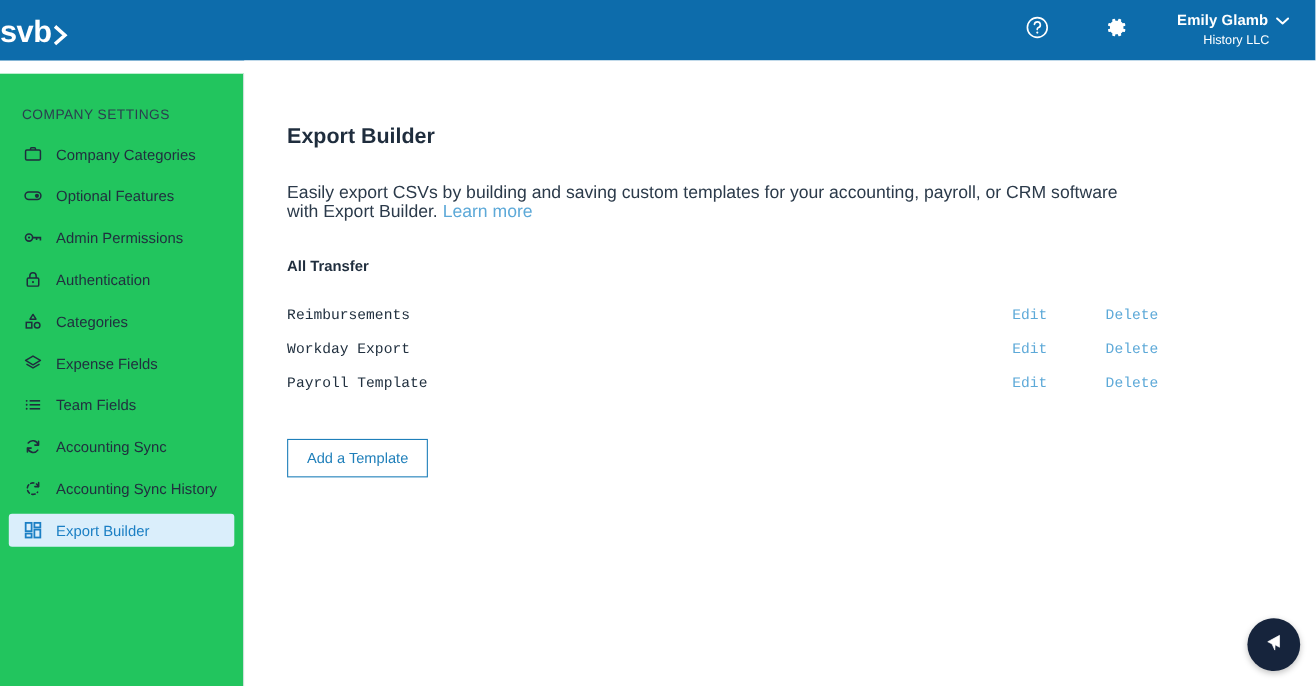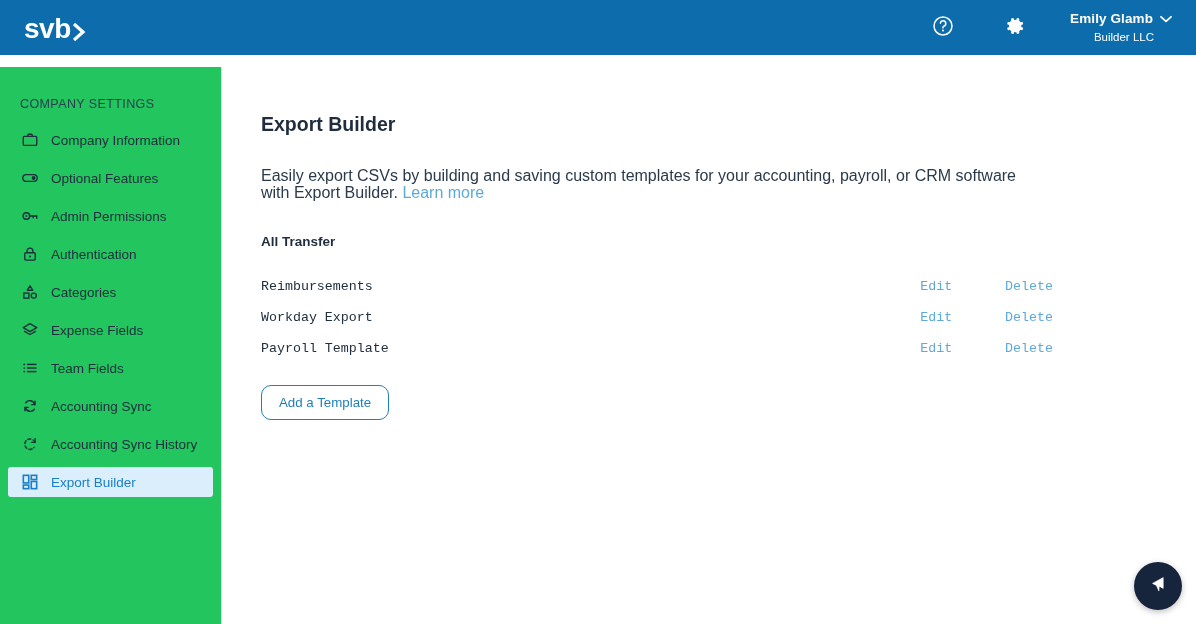--- a/index.html
+++ b/index.html
@@ -20,21 +20,21 @@
   .topbar {
     position: absolute;
     top: 0; left: 0;
     width: 1196px;
     height: 55px;
     background: #0d6cab;
     display: flex;
     align-items: center;
   }
   .logo {
-    margin-left: 24px;
+    margin-left: 0;
     display: flex;
     align-items: flex-end;
     height: 55px;
     user-select: none;
   }
   .logo-text {
     color: #ffffff;
     font-size: 28px;
     font-weight: bold;
     letter-spacing: -0.5px;
@@ -192,24 +192,24 @@
     margin-left: auto;
     display: flex;
     align-items: center;
     gap: 28px;
   }
   .row-actions .link {
     font-size: 13.3px;
     margin-left: 25px;
   }
   .add-btn {
-    margin: 21px 0 0 39px;
+    margin: 35px 0 0 39px;
     display: inline-block;
     border: 1px solid #1f7fba;
-    border-radius: 10px;
+    border-radius: 0;
     color: #1f7fba;
     background: #ffffff;
     font-family: "Liberation Sans", sans-serif;
     font-size: 13.3px;
     padding: 9px 17px;
     cursor: pointer;
   }
 
   
   .fab {
@@ -262,38 +262,38 @@
 
     <div class="user-block">
       <div class="user-name-row">
         <span class="user-name">Emily Glamb</span>
         <span class="chev-down">
           <svg width="12" height="8" viewBox="0 0 12 8">
             <path d="M1 1.8 L6 6.4 L11 1.8" fill="none" stroke="#ffffff" stroke-width="1.8" stroke-linecap="round" stroke-linejoin="round"></path>
           </svg>
         </span>
       </div>
-      <span class="user-org">Builder LLC</span>
+      <span class="user-org">History LLC</span>
     </div>
   </div>
 </div>
 
 <div class="sidebar">
   <div class="sidebar-title">COMPANY SETTINGS</div>
 
   <div class="nav">
 
     <div class="nav-item">
       <span class="nav-icon">
         <svg width="18" height="18" viewBox="0 0 20 20">
           <rect x="2.5" y="6" width="15" height="10" rx="1.3" fill="none" stroke="#1f2d3d" stroke-width="1.5"></rect>
           <path d="M7.5 6 V4.6 a1 1 0 0 1 1-1h3 a1 1 0 0 1 1 1 V6" fill="none" stroke="#1f2d3d" stroke-width="1.5"></path>
         </svg>
       </span>
-      <span>Company Information</span>
+      <span>Company Categories</span>
     </div>
 
     <div class="nav-item">
       <span class="nav-icon">
         <svg width="18" height="18" viewBox="0 0 20 20">
           <rect x="2" y="6.2" width="16" height="7.6" rx="3.8" fill="none" stroke="#1f2d3d" stroke-width="1.5"></rect>
           <circle cx="14" cy="10" r="2.1" fill="#1f2d3d"></circle>
         </svg>
       </span>
       <span>Optional Features</span>

